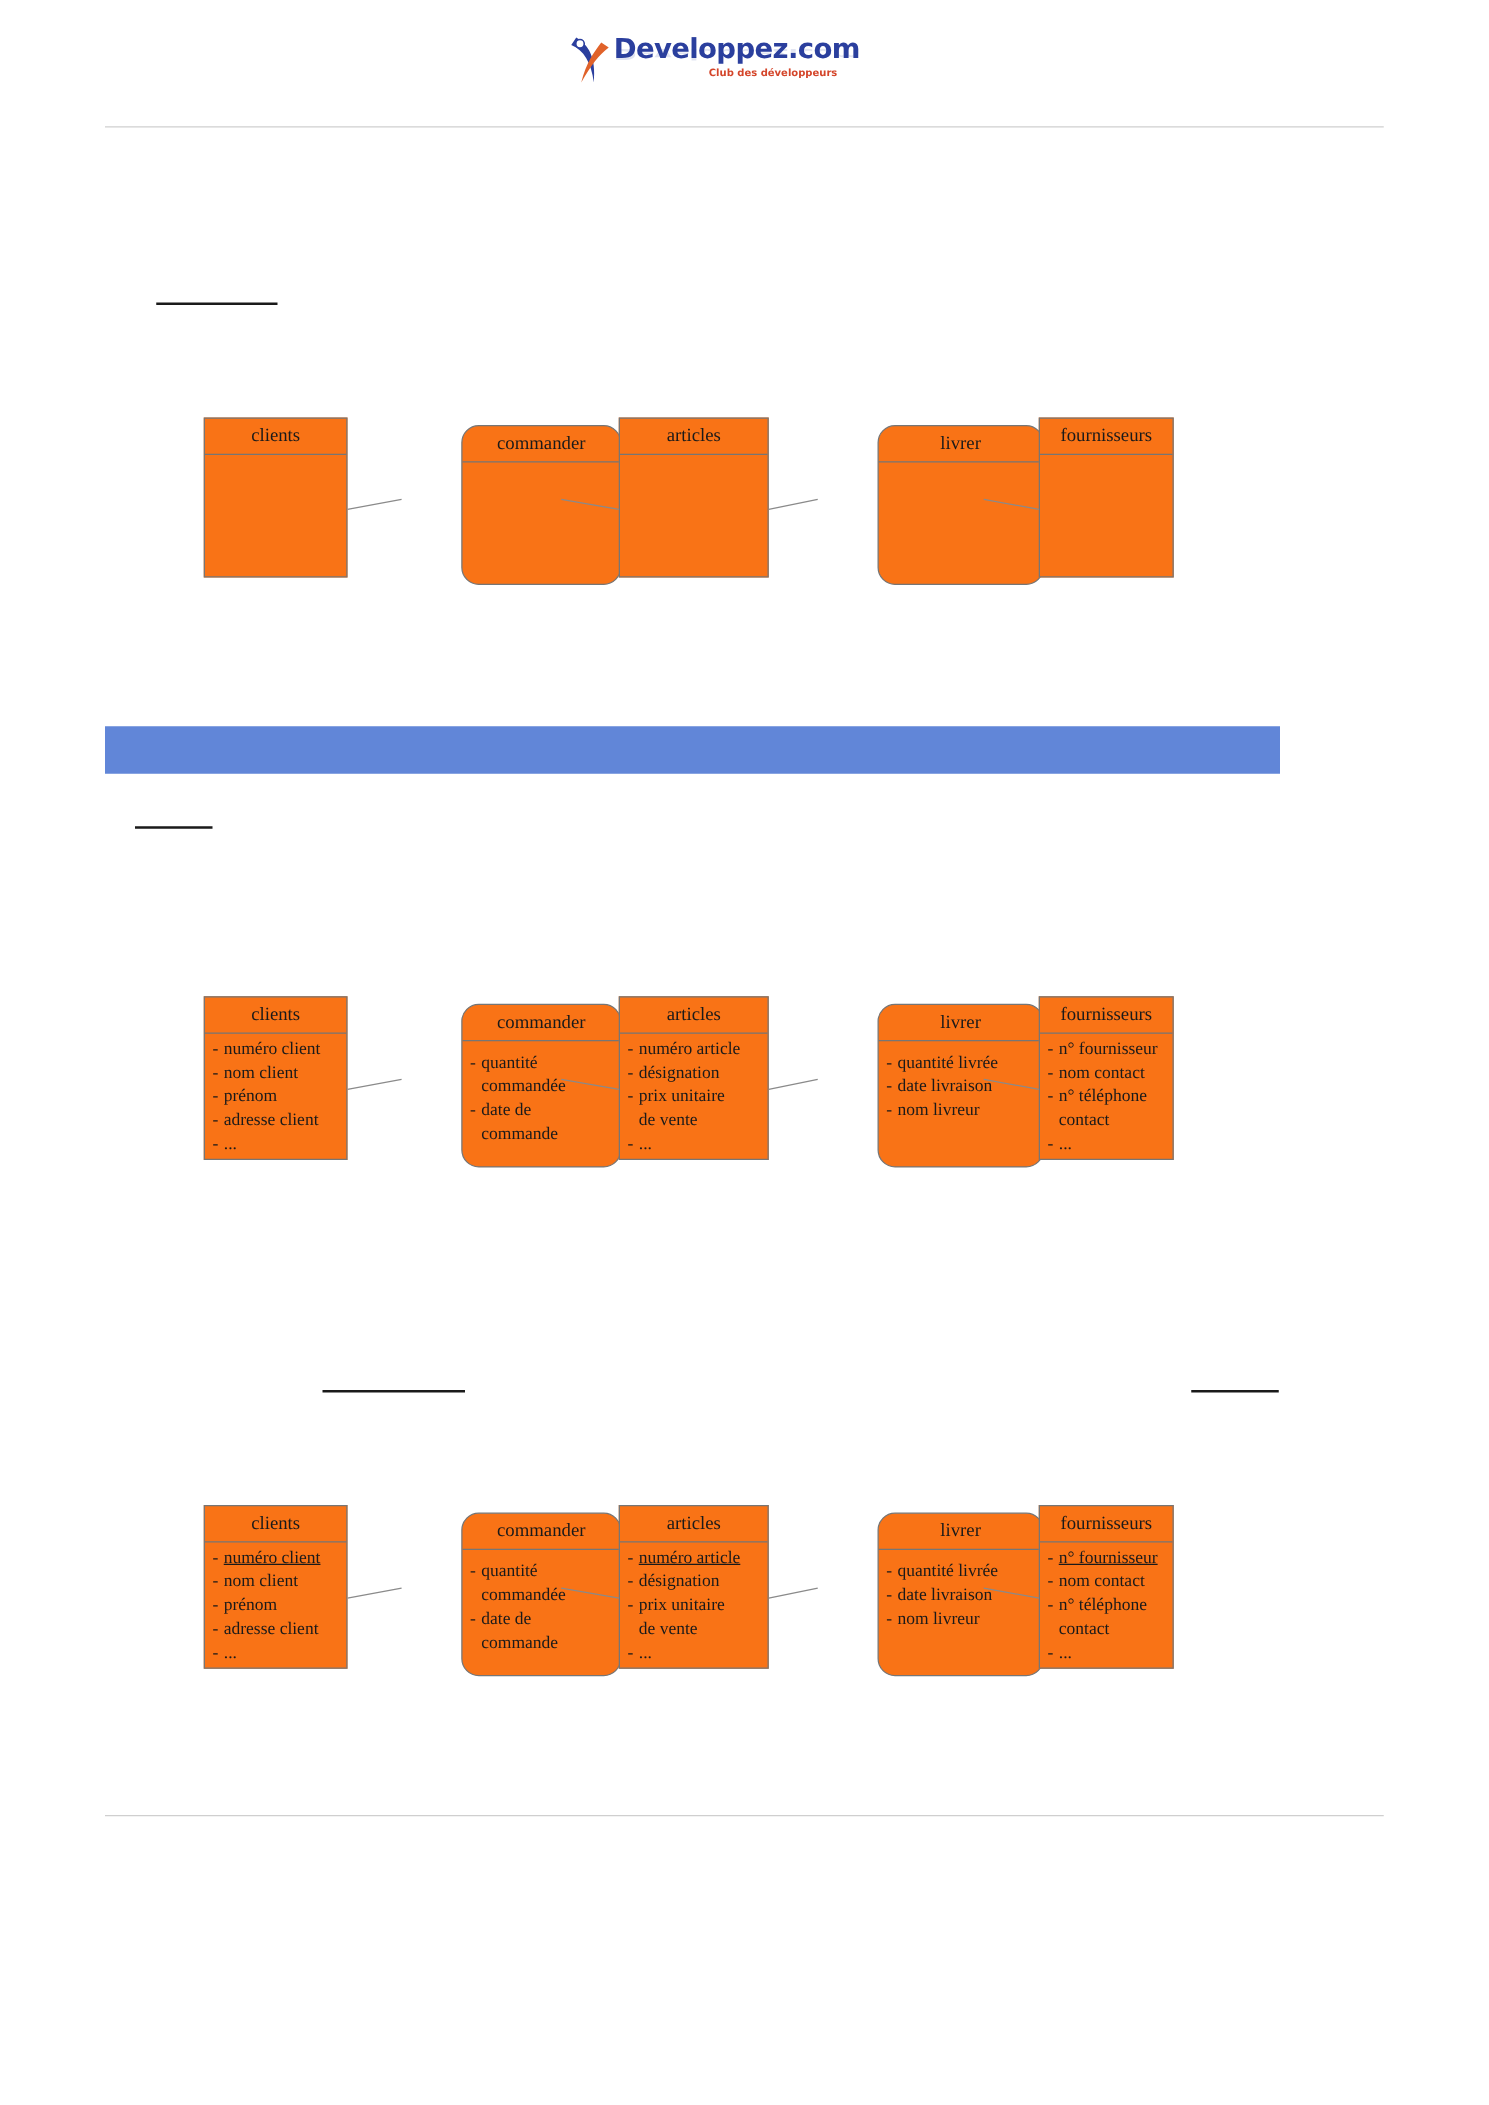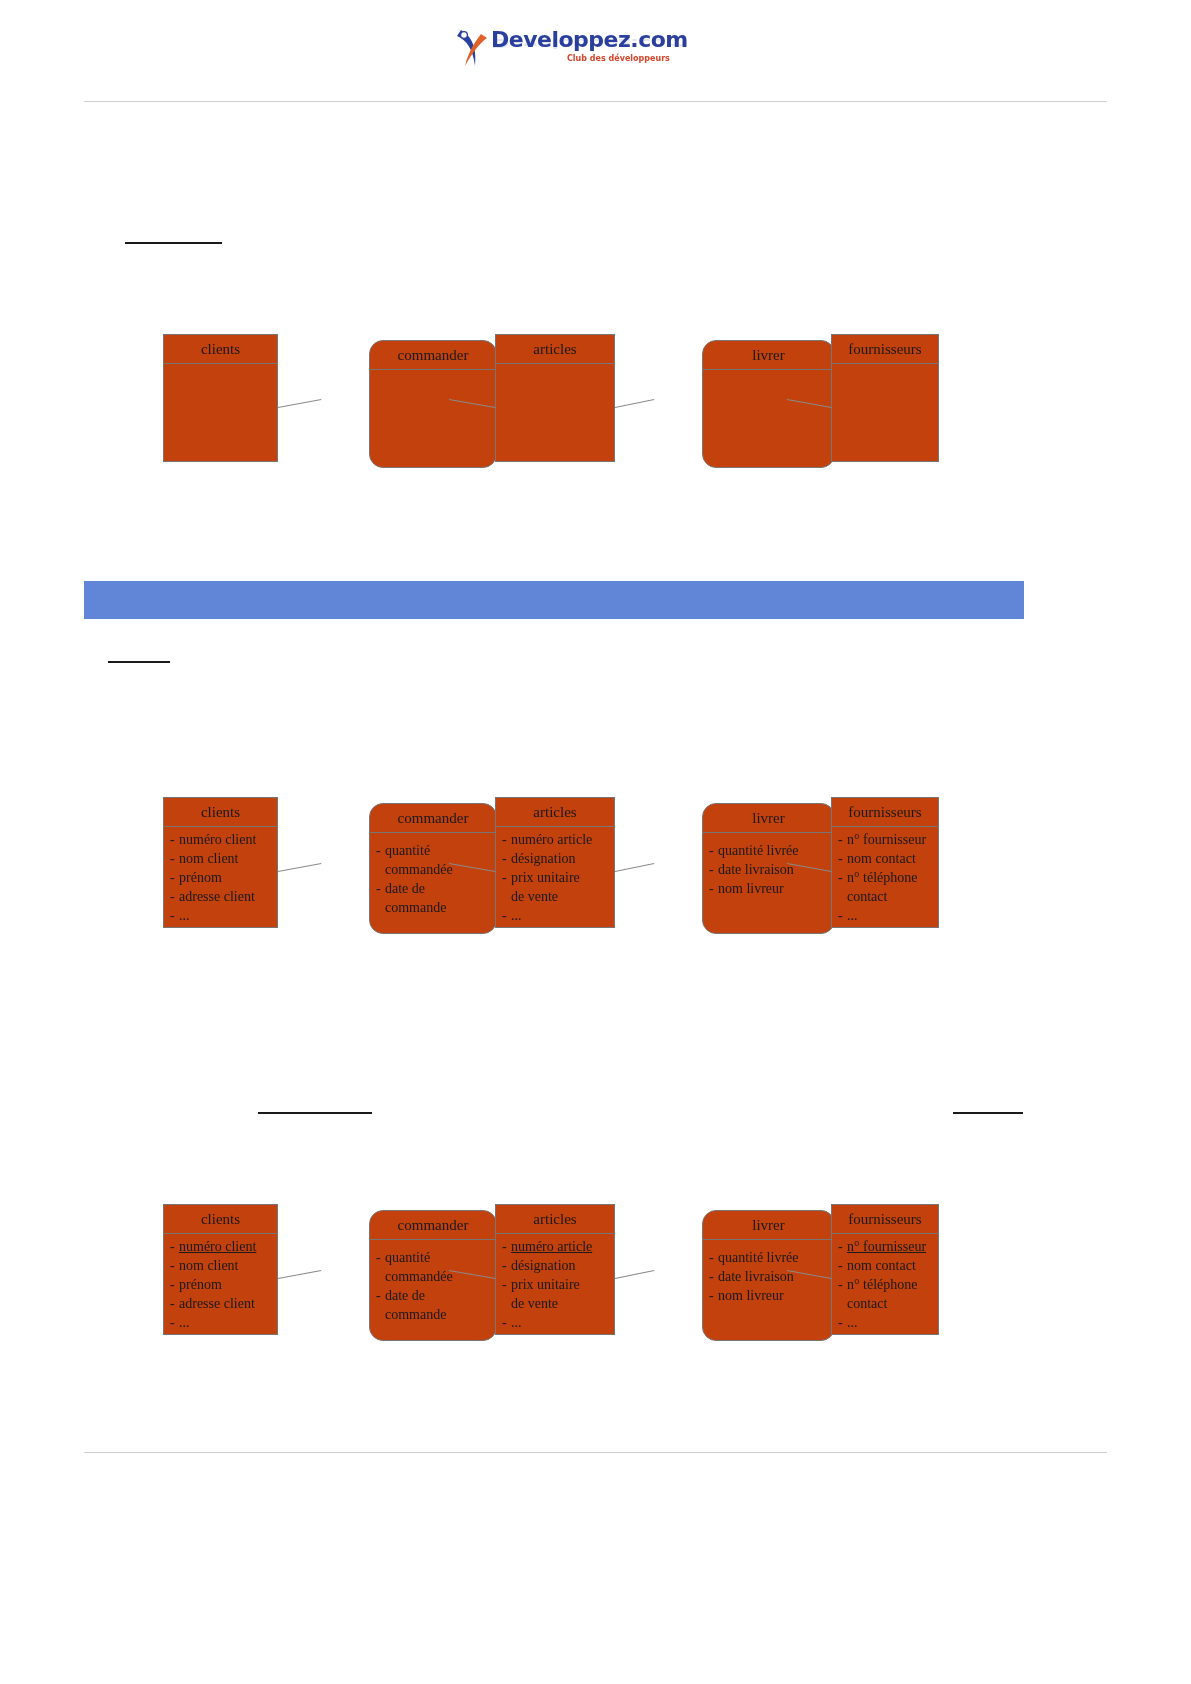--- a/index.html
+++ b/index.html
@@ -17,21 +17,21 @@
   .rule-bottom{top:1452px;}
 
   
   .redline{position:absolute;height:2px;background:#1a1a1a;}
 
   
   .banner{position:absolute;left:84px;top:581px;width:940px;height:38px;background:#6186d8;}
 
   
   .diagram{position:absolute;left:0;width:1191px;}
-  .node{position:absolute;background:#c2410c;border:1px solid #767676;box-sizing:border-box;}
+  .node{position:absolute;background:#f97316;border:1px solid #767676;box-sizing:border-box;}
   .node.assoc{border-radius:14px;margin-left:48px;}
   .node .title{height:28px;line-height:28px;text-align:center;font-size:15px;border-bottom:1px solid #767676;white-space:nowrap;}
   .node.assoc .title{border-bottom:1px solid #767676;}
   .node .attrs{padding:3px 0 0 4px;font-size:14px;line-height:19px;}
   .node .attrs .a{white-space:nowrap;padding-left:2px;}
   .node .attrs .a .dash{display:inline-block;width:9px;}
   .node .attrs .a .cont{display:inline-block;width:9px;}
   .node .attrs .a u{text-decoration:underline;}
   .node.assoc .attrs{padding-top:8px;}
 

